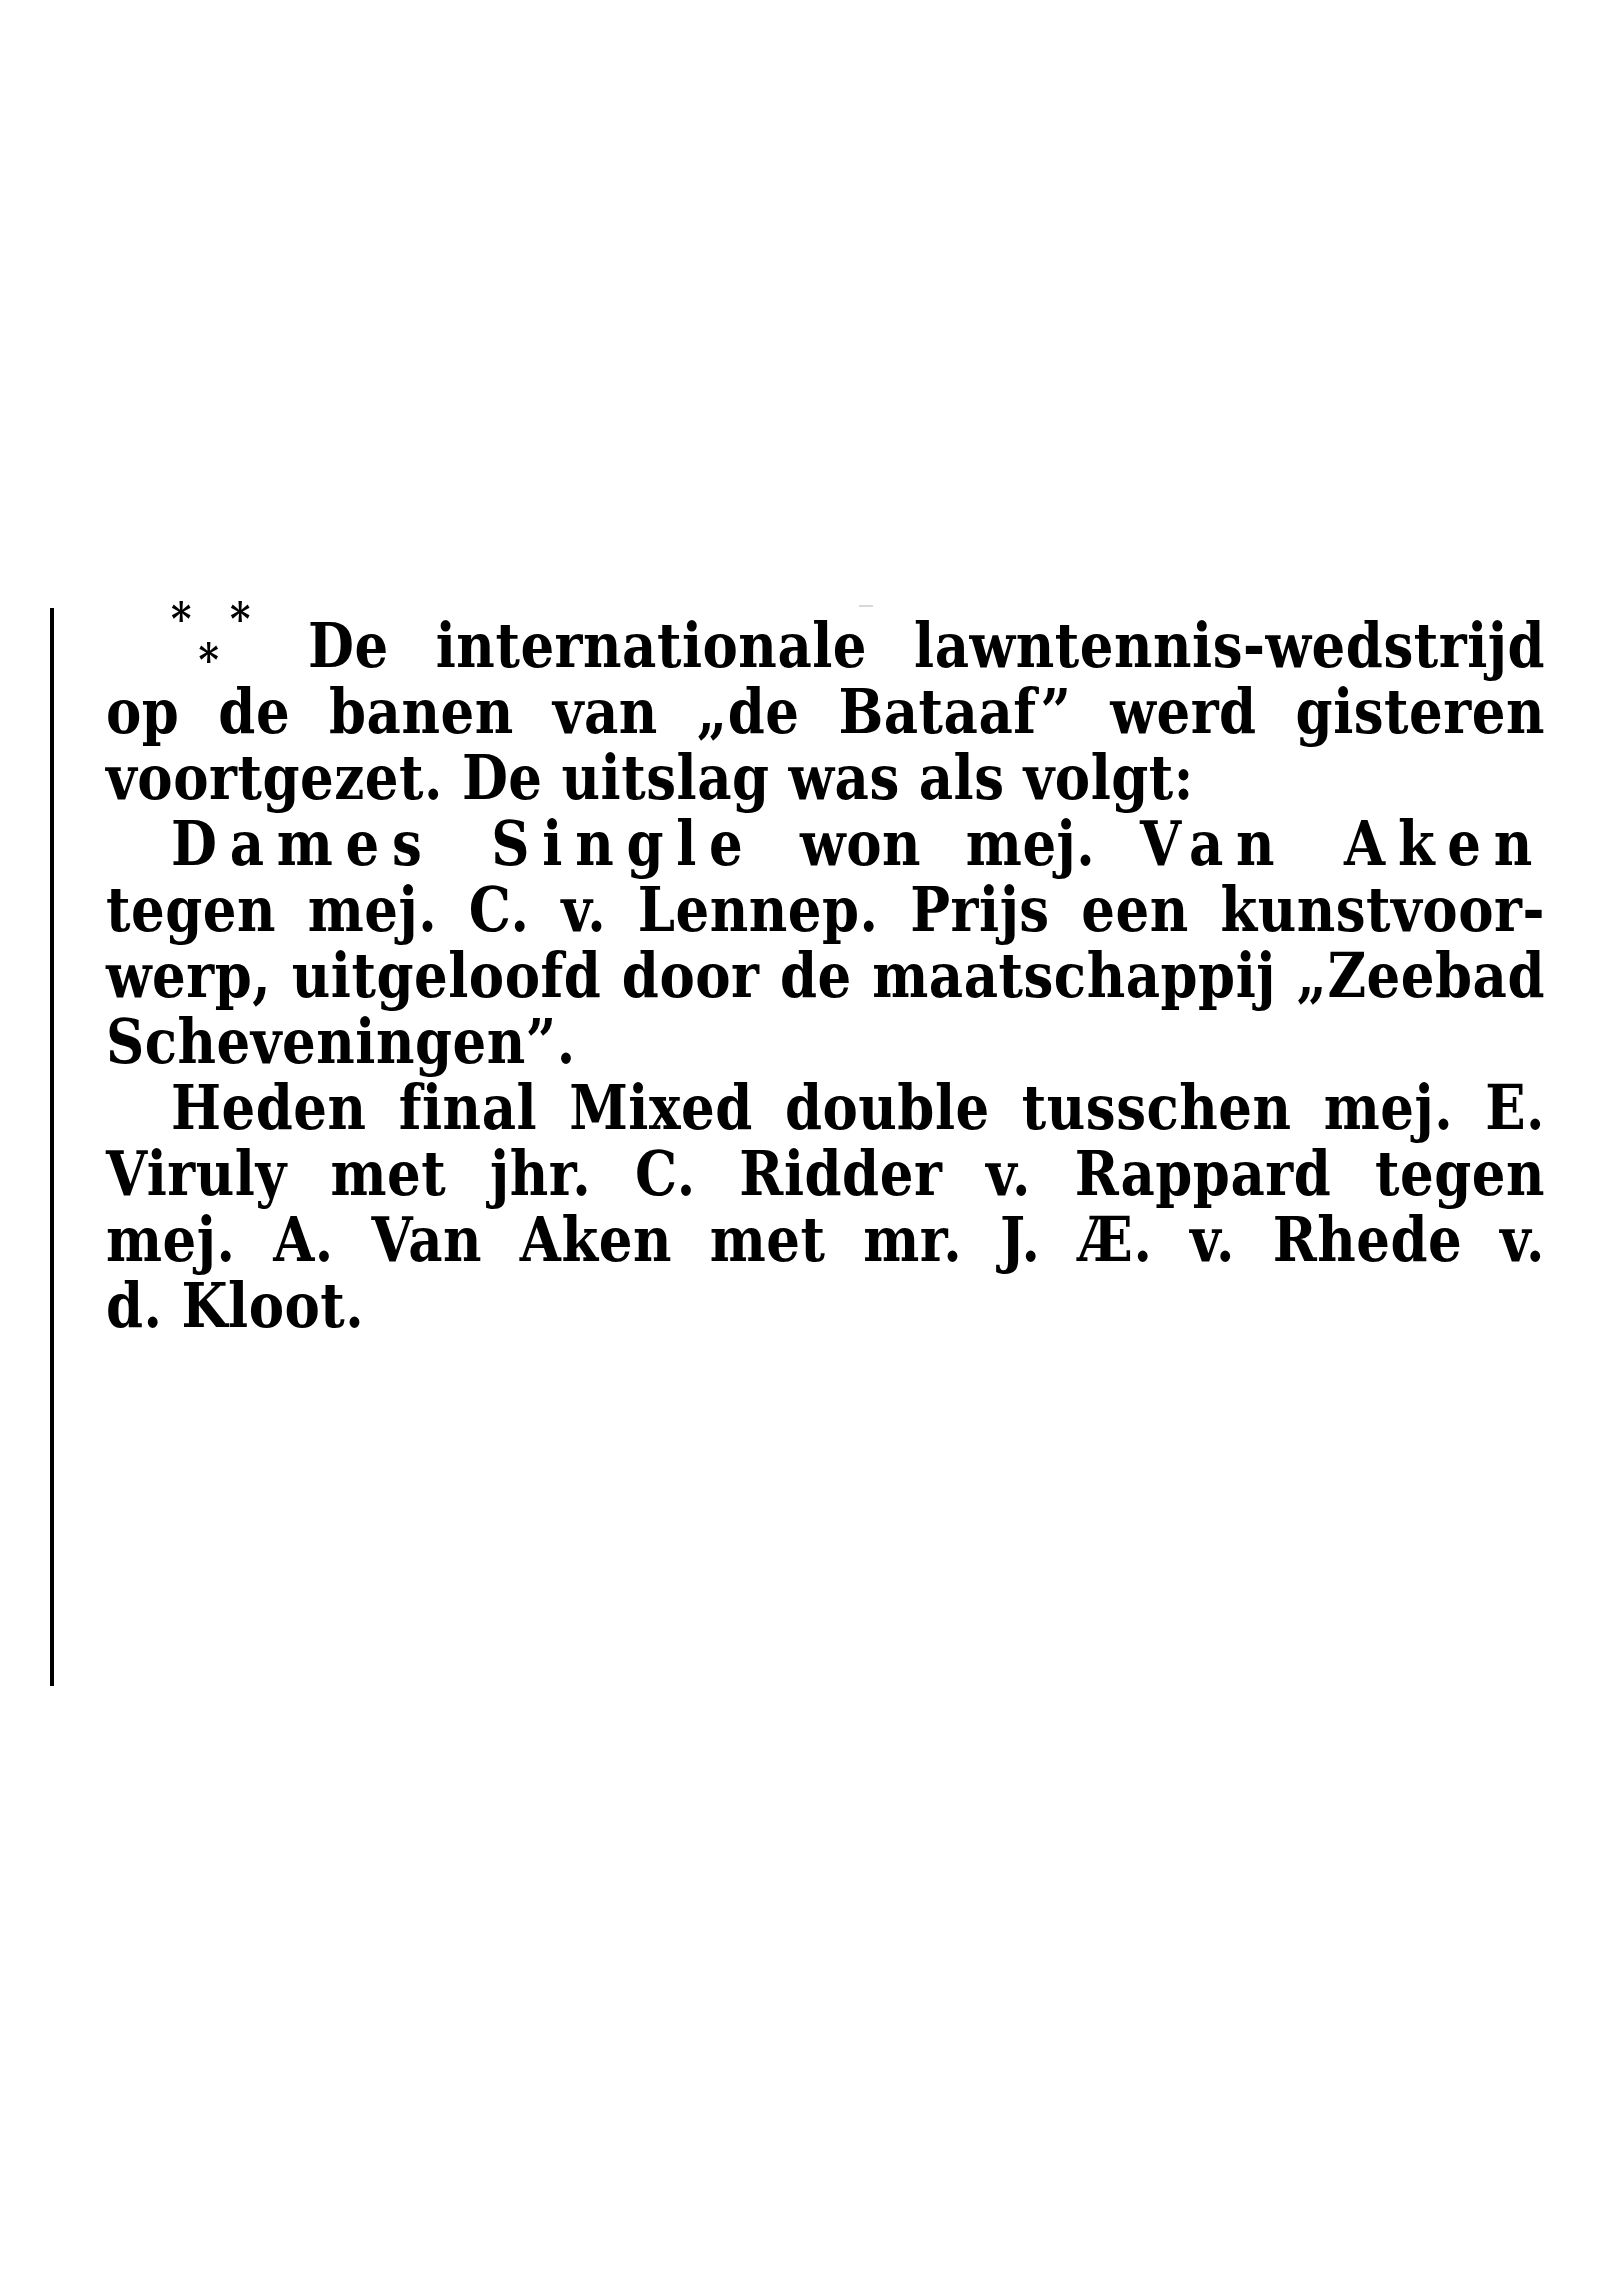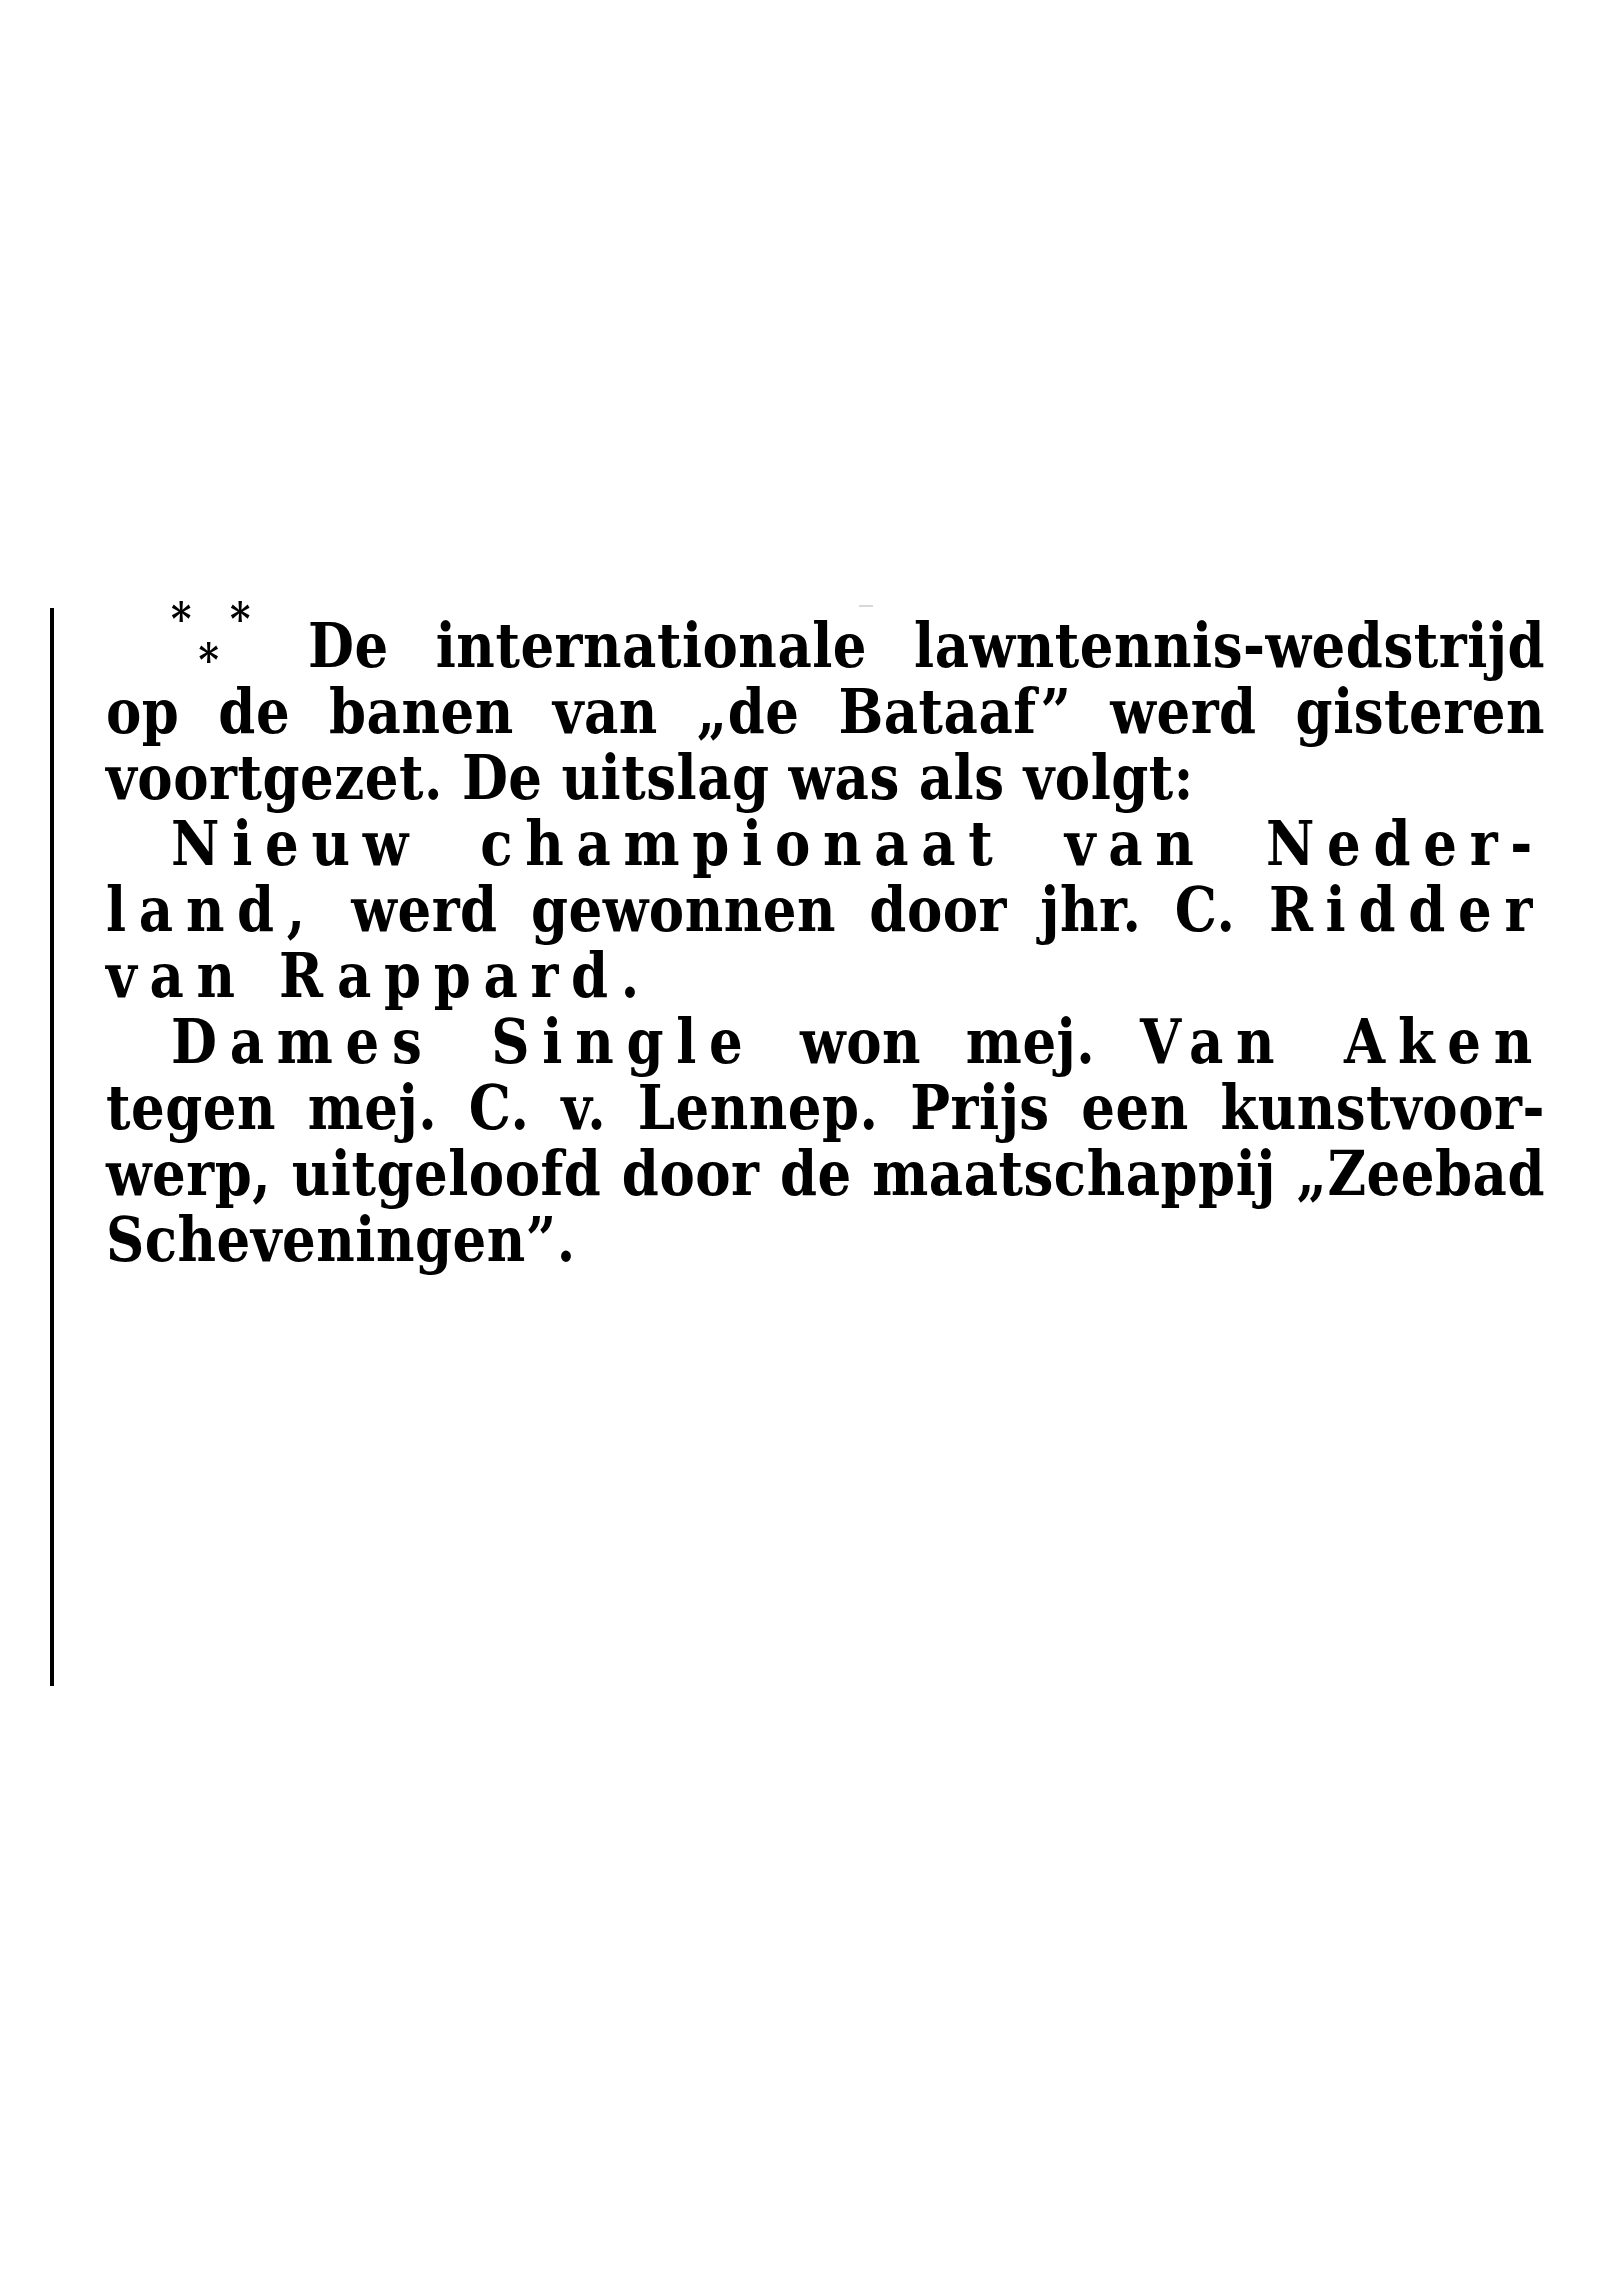--- a/index.html
+++ b/index.html
@@ -91,30 +91,31 @@
   <div class="rule"></div>
 
   <div class="article">
 
     <div class="paragraph">
       <span class="line indent"><span class="asterism"><span class="ast-1">*</span><span class="ast-2">*</span><span class="ast-3">*</span></span> <span>De internationale lawntennis-wedstrijd</span></span>
       <span class="line"><span>op de banen van „de Bataaf” werd gisteren</span></span>
       <span class="line last"><span>voortgezet. De uitslag was als volgt:</span></span>
     </div>
 
-    <div class="paragraph">
-      <span class="line indent"><span class="spaced">Nieuw championaat van Neder-</span></span>
-      <span class="line"><span class="spaced">land,</span><span> werd gewonnen door jhr. C.</span> <span class="spaced">Ridder</span></span>
-      <span class="line last"><span class="spaced">van Rappard.</span></span>
-    </div>
 
 
     <div class="paragraph">
       <span class="line indent"><span class="spaced">Dames Single</span><span> won mej.</span> <span class="spaced">Van Aken</span></span>
       <span class="line"><span>tegen mej. C. v. Lennep. Prijs een kunstvoor-</span></span>
       <span class="line"><span>werp, uitgeloofd door de maatschappij „Zeebad</span></span>
       <span class="line last"><span>Scheveningen”.</span></span>
     </div>
 
+    <div class="paragraph">
+      <span class="line indent"><span>Heden final Mixed double tusschen mej. E.</span></span>
+      <span class="line"><span>Viruly met jhr. C. Ridder v. Rappard tegen</span></span>
+      <span class="line"><span>mej. A. Van Aken met mr. J. Æ. v. Rhede v.</span></span>
+      <span class="line last"><span>d. Kloot.</span></span>
+    </div>
 
   </div>
 </div>
 
 
 </body></html>

